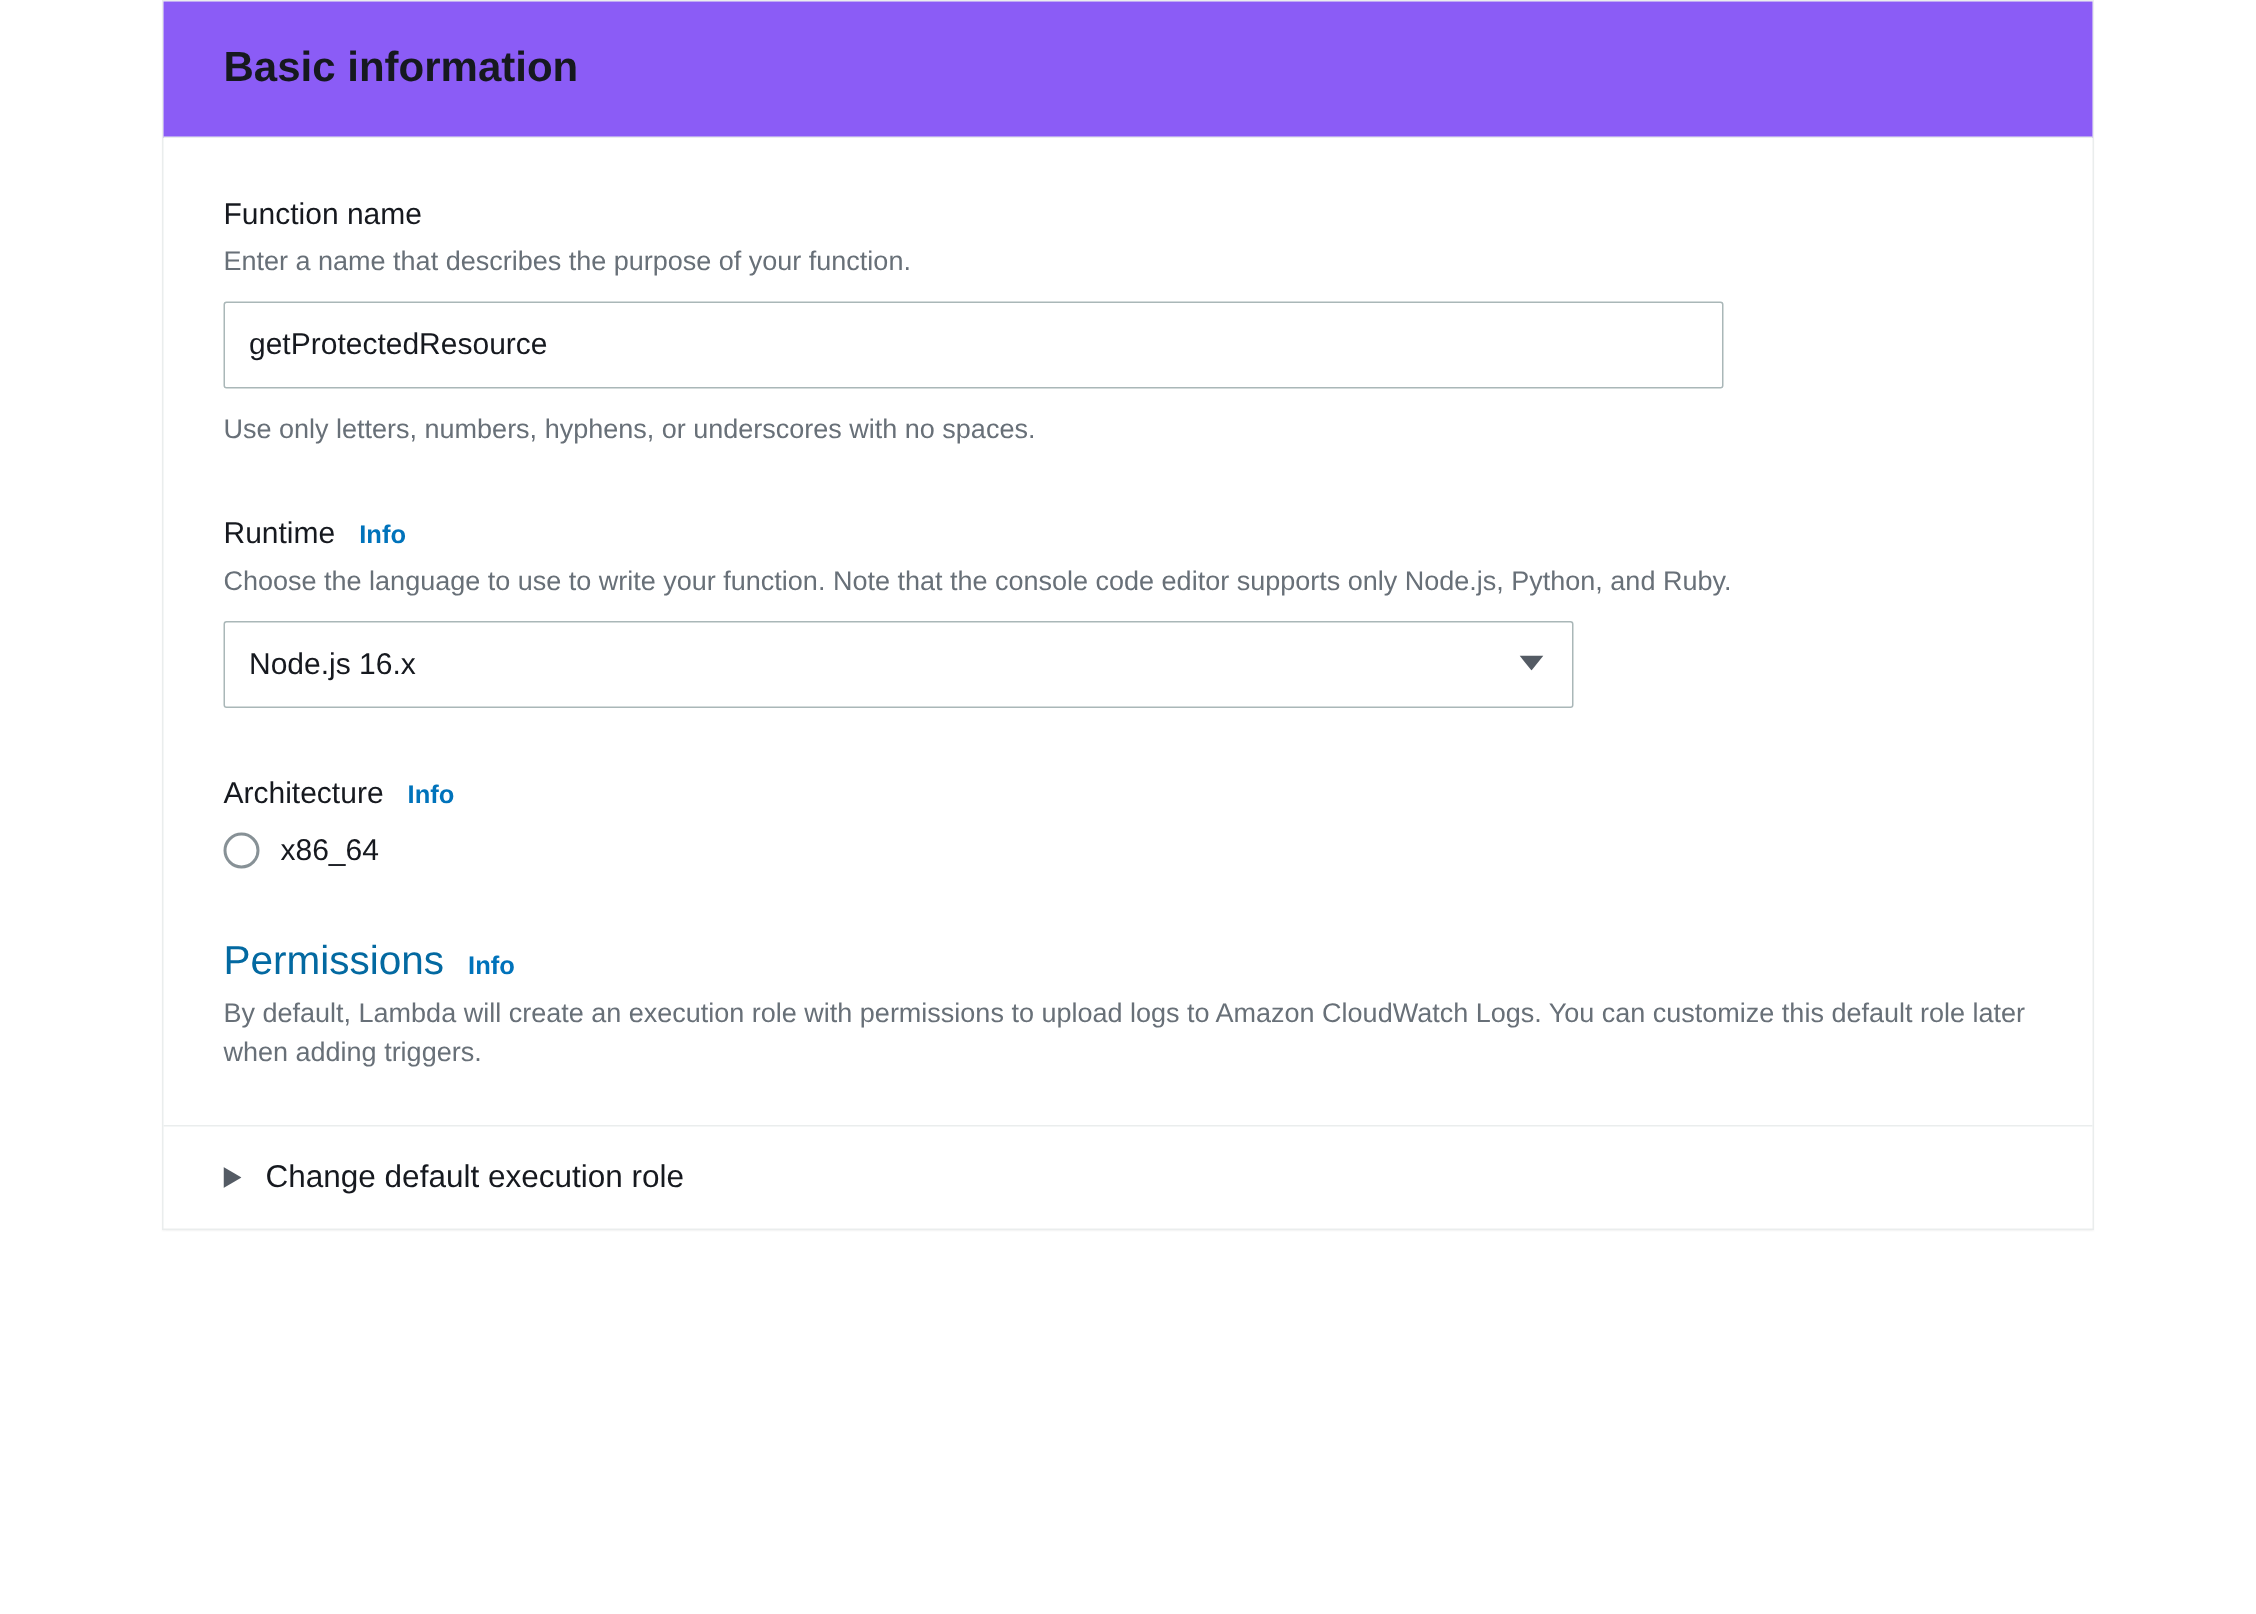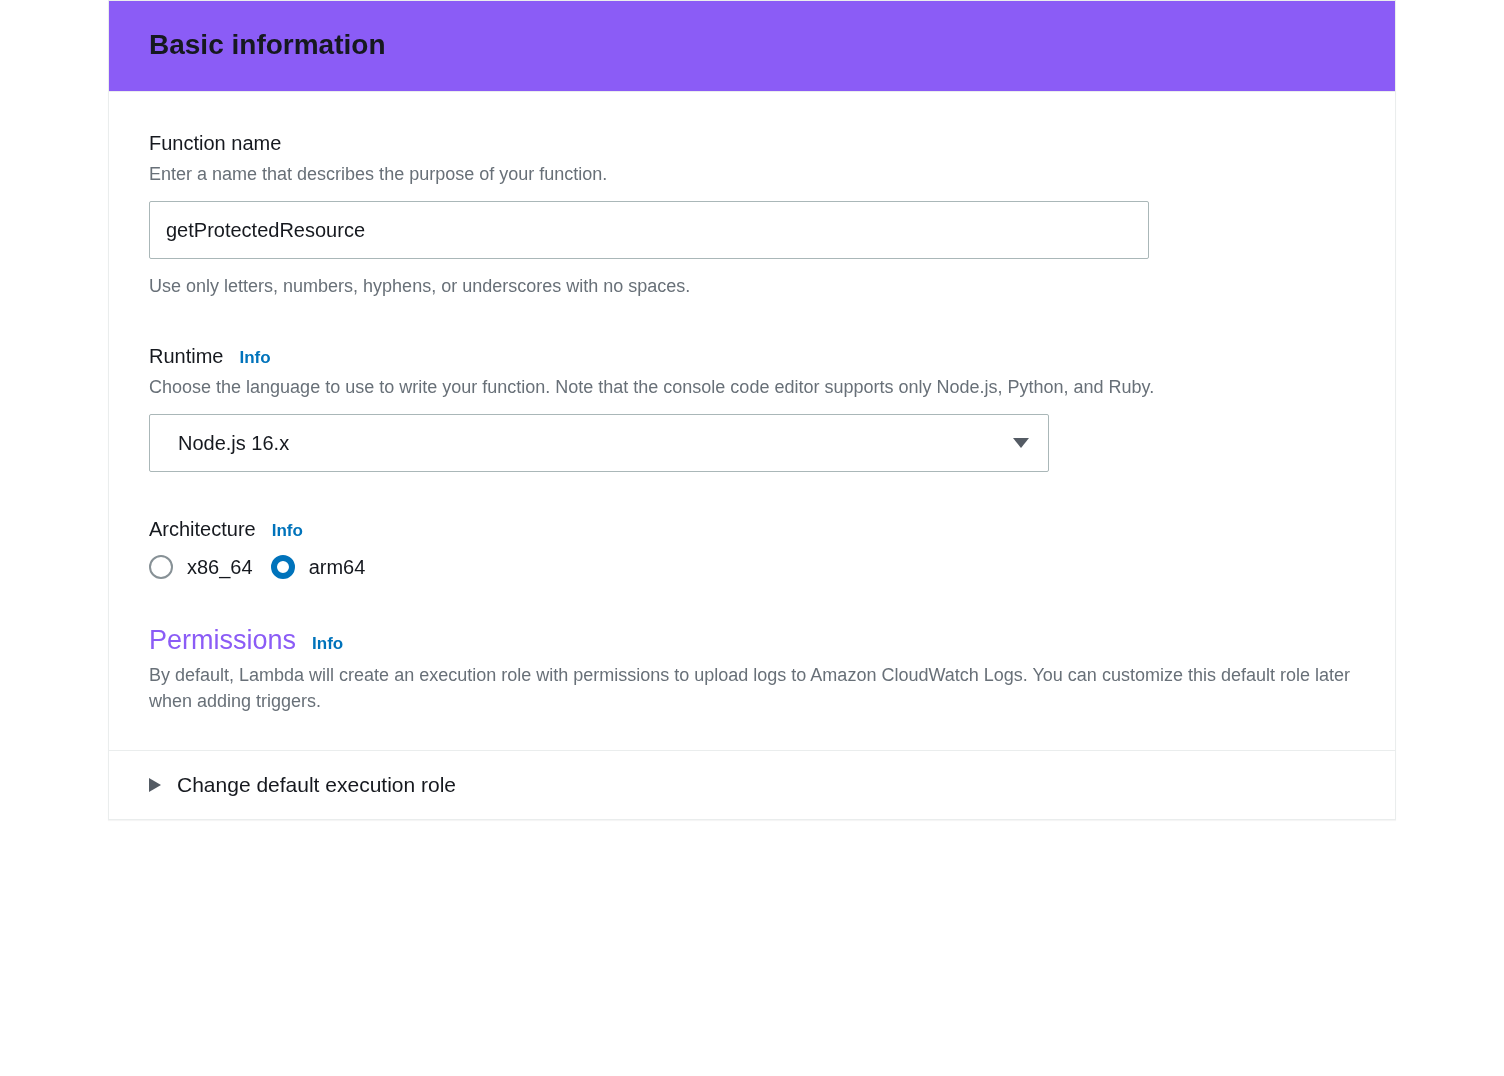--- a/index.html
+++ b/index.html
@@ -45,21 +45,21 @@
   }
   .info-link {
     font-size: 17px;
     font-weight: 700;
     color: #0073bb;
     cursor: pointer;
   }
   .section-heading {
     font-size: 27px;
     font-weight: 500;
-    color: #8b5cf6;
+    color: #0369a1;
   }
   .help-text {
     font-size: 18px;
     color: #687078;
     margin-top: 6px;
     line-height: 1.45;
   }
   .text-input {
     width: 1000px;
     height: 58px;
@@ -73,21 +73,21 @@
   .select-wrap {
     position: relative;
     width: 900px;
     margin-top: 14px;
   }
   .select {
     width: 100%;
     height: 58px;
     border: 1px solid #aab7b8;
     border-radius: 2px;
-    padding: 0 44px 0 28px;
+    padding: 0 44px 0 16px;
     font-size: 20px;
     color: #16191f;
     background: #ffffff;
     appearance: none;
     -webkit-appearance: none;
     cursor: pointer;
     display: flex;
     align-items: center;
   }
   .caret {
@@ -194,24 +194,20 @@
       <div class="form-group">
         <div class="label-row">
           <span class="field-label">Architecture</span>
           <span class="info-link">Info</span>
         </div>
         <div class="radio-group">
           <label class="radio-item">
             <span class="radio-circle"></span>
             <span class="radio-label">x86_64</span>
           </label>
-          <label class="radio-item">
-            <span class="radio-circle checked"></span>
-            <span class="radio-label">arm64</span>
-          </label>
         </div>
       </div>
 
       <div class="form-group last">
         <div class="label-row">
           <span class="section-heading">Permissions</span>
           <span class="info-link">Info</span>
         </div>
         <div class="help-text">By default, Lambda will create an execution role with permissions to upload logs to Amazon CloudWatch Logs. You can customize this default role later when adding triggers.</div>
       </div>

